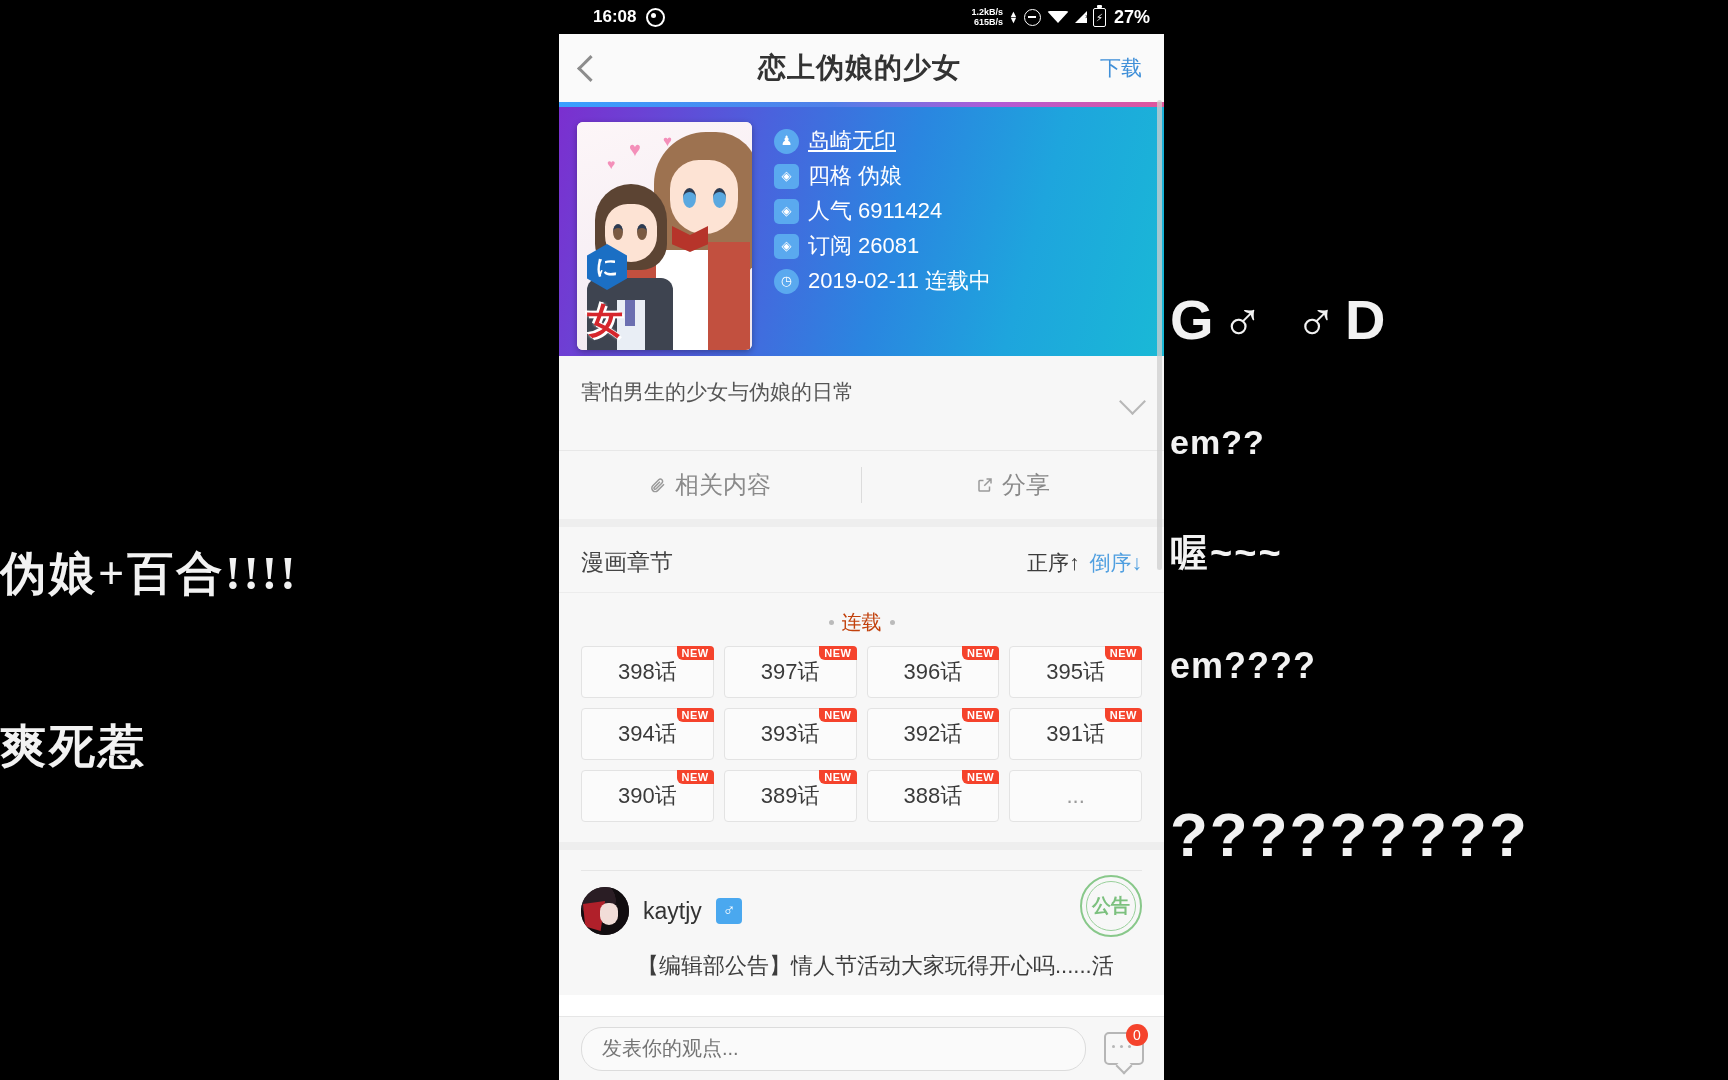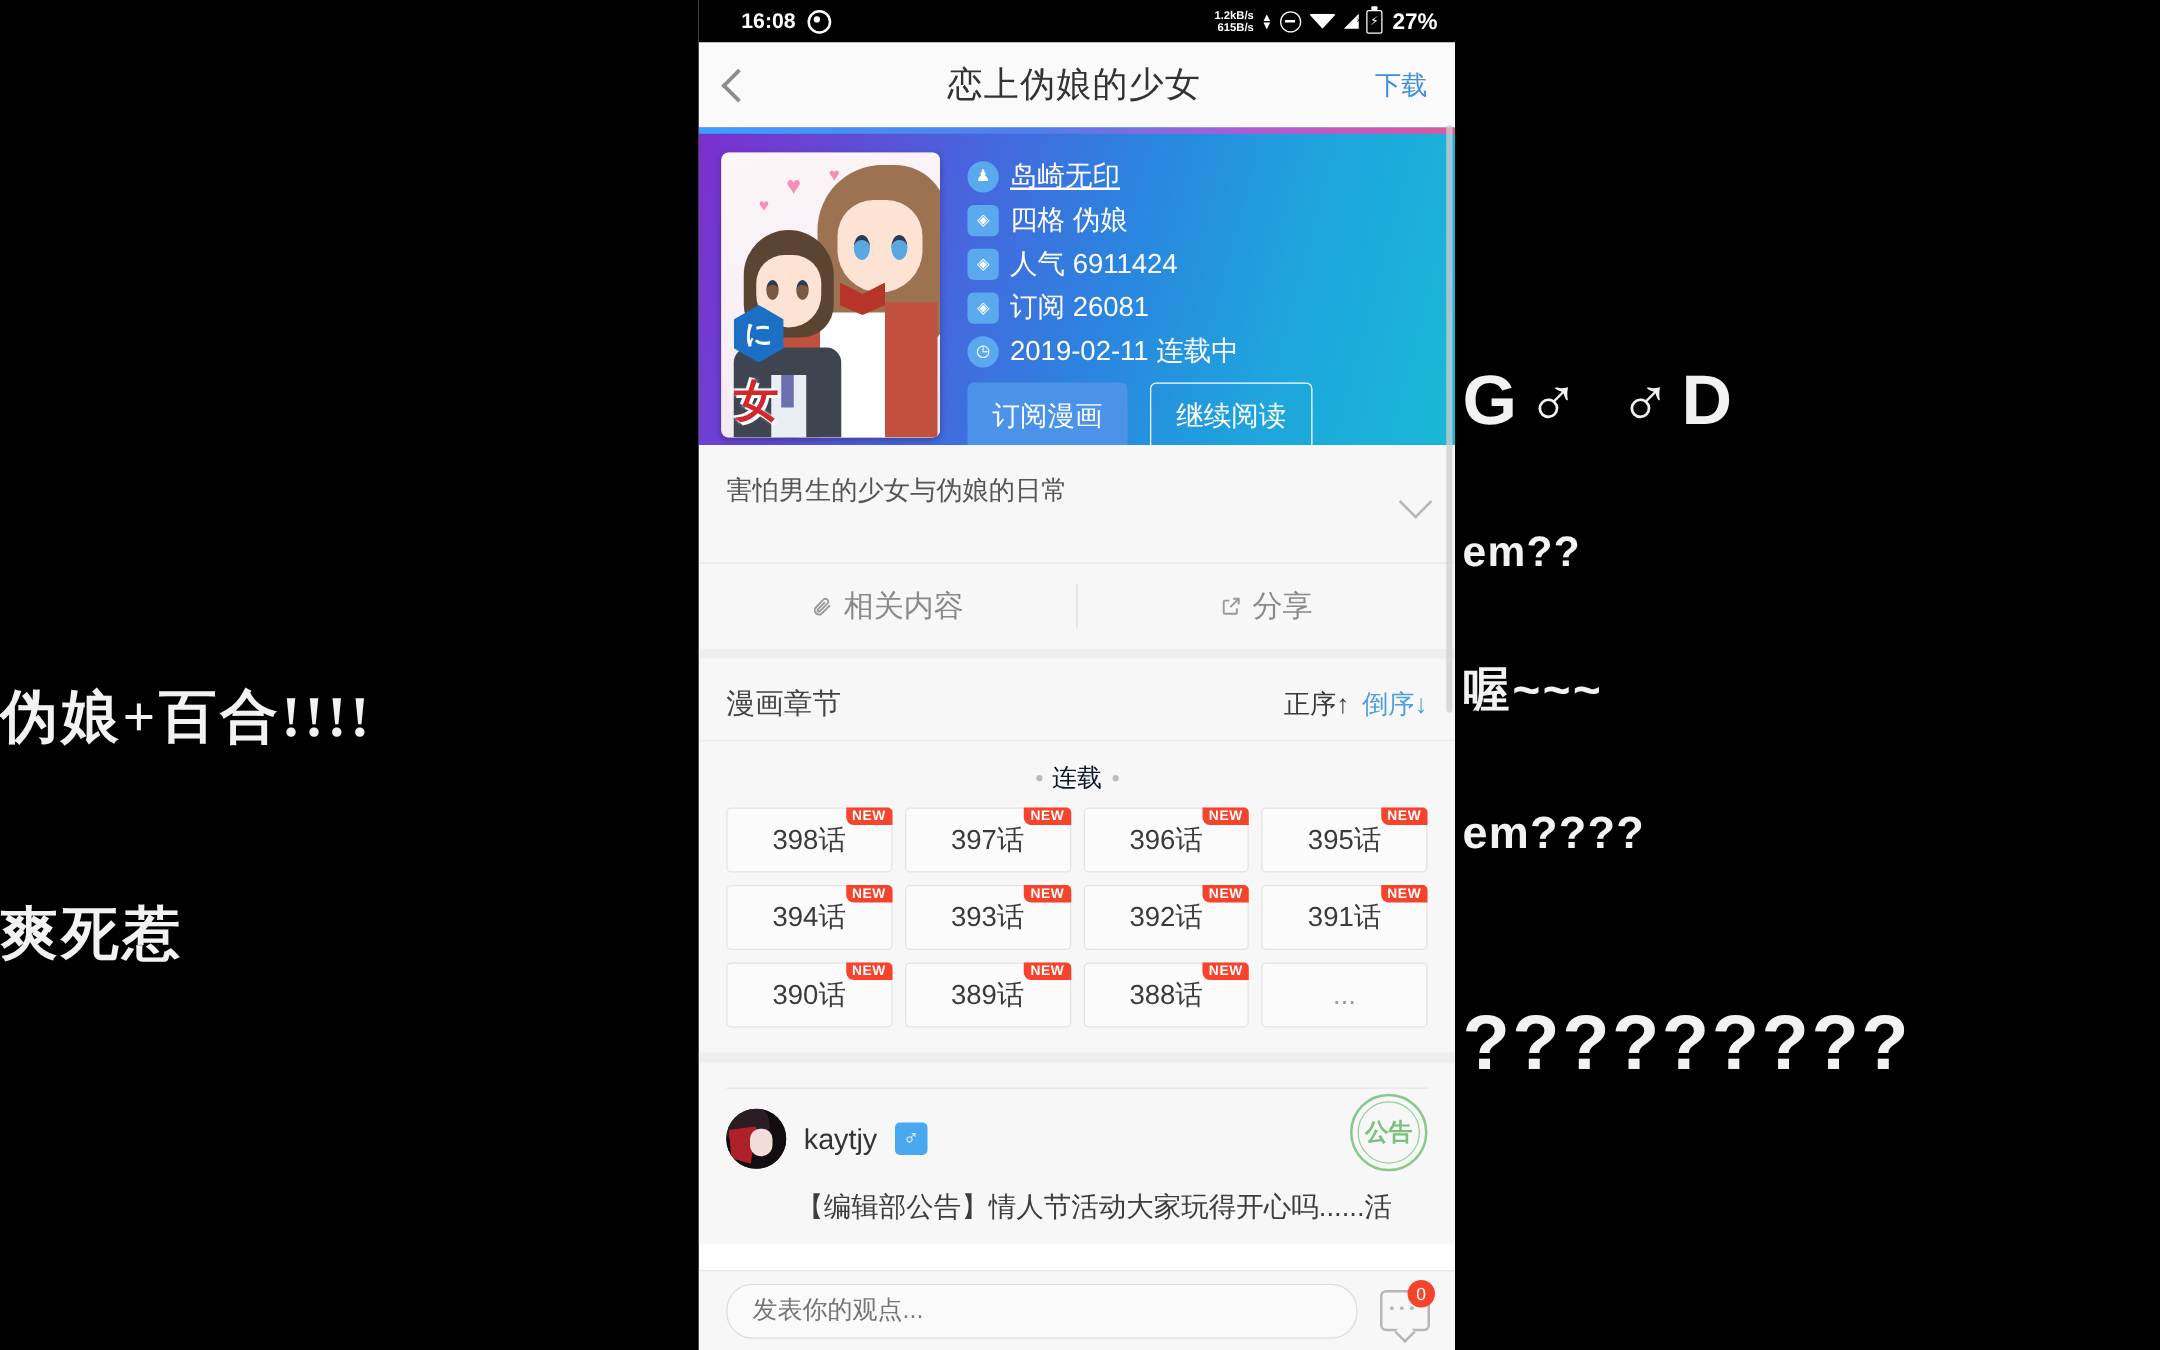--- a/index.html
+++ b/index.html
@@ -62,21 +62,21 @@
 
   
   #appbar{
     height:68px;background:#fafafa;display:flex;align-items:center;
     padding:0 22px;position:relative;
   }
   #back-chevron{width:16px;height:16px;border-left:3px solid #8c8c8c;border-bottom:3px solid #8c8c8c;
                 transform:rotate(45deg);cursor:pointer;}
   #appbar-title{
     position:absolute;left:0;right:4px;text-align:center;
-    font-size:28px;color:#333;letter-spacing:1px;pointer-events:none;
+    font-size:28px;color:#333;letter-spacing:1px;pointer-events:none;font-weight:bold;
   }
   #download-btn{margin-left:auto;color:#3f8fd8;font-size:21px;z-index:2;cursor:pointer;}
 
   
   #hero{
     height:254px;position:relative;
     background:linear-gradient(105deg,#7b2fcf 0%,#6c41d4 12%,#4a62dd 32%,#2a86e0 55%,#1ea5dd 76%,#19b9d6 100%);
     display:flex;align-items:flex-start;padding:20px 18px 0 18px;box-sizing:border-box;
   }
   #hero-topline{position:absolute;top:0;left:0;right:0;height:5px;
@@ -137,21 +137,21 @@
   .act-sep{width:1px;background:#dcdcdc;margin:16px 0;}
   .ic-clip,.ic-share{width:18px;height:18px;display:inline-block;}
 
   
   #chapters{background:#f7f7f7;}
   #chapters-head{display:flex;align-items:center;padding:20px 22px 14px 22px;border-bottom:1px solid #ececec;}
   #chapters-title{font-size:23px;color:#444;flex:1;}
   .sort{font-size:21px;margin-left:10px;cursor:pointer;}
   #sort-asc{color:#3c3c3c;}
   #sort-desc{color:#4f9fe0;}
-  #serial-label{text-align:center;color:#0f172a;font-size:20px;padding:16px 0 10px;}
+  #serial-label{text-align:center;color:#c2410c;font-size:20px;padding:16px 0 10px;}
   .dot-s{display:inline-block;width:5px;height:5px;border-radius:50%;background:#bbb;
          vertical-align:middle;margin:0 8px 3px;}
   #chapter-grid{display:grid;grid-template-columns:repeat(4,1fr);gap:10px;padding:0 22px 20px 22px;}
   .chip{position:relative;background:#fbfbfb;border:1px solid #e3e3e3;border-radius:4px;
         height:50px;display:flex;align-items:center;justify-content:center;
         font-size:22px;color:#3a3a3a;cursor:pointer;}
   .chip .newbadge{position:absolute;top:-1px;right:-1px;background:#f5432c;color:#fff;
         font-size:11px;font-weight:700;padding:1px 5px;border-radius:0 4px 0 6px;letter-spacing:.5px;}
 
   
@@ -288,24 +288,20 @@
       </div>
       <div class="meta-row">
         <span class="meta-ic tag">◈</span>
         <span class="meta-txt">订阅 26081</span>
       </div>
       <div class="meta-row">
         <span class="meta-ic">◷</span>
         <span class="meta-txt">2019-02-11 连载中</span>
       </div>
 
-      <div id="hero-buttons">
-        <button id="btn-subscribe">订阅漫画</button>
-        <button id="btn-continue">继续阅读</button>
-      </div>
     </div>
   </div>
 
   <div id="desc">
     <div id="desc-text">害怕男生的少女与伪娘的日常</div>
     <span id="desc-chevron"></span>
   </div>
 
   <div id="actions">
     <div class="act">

